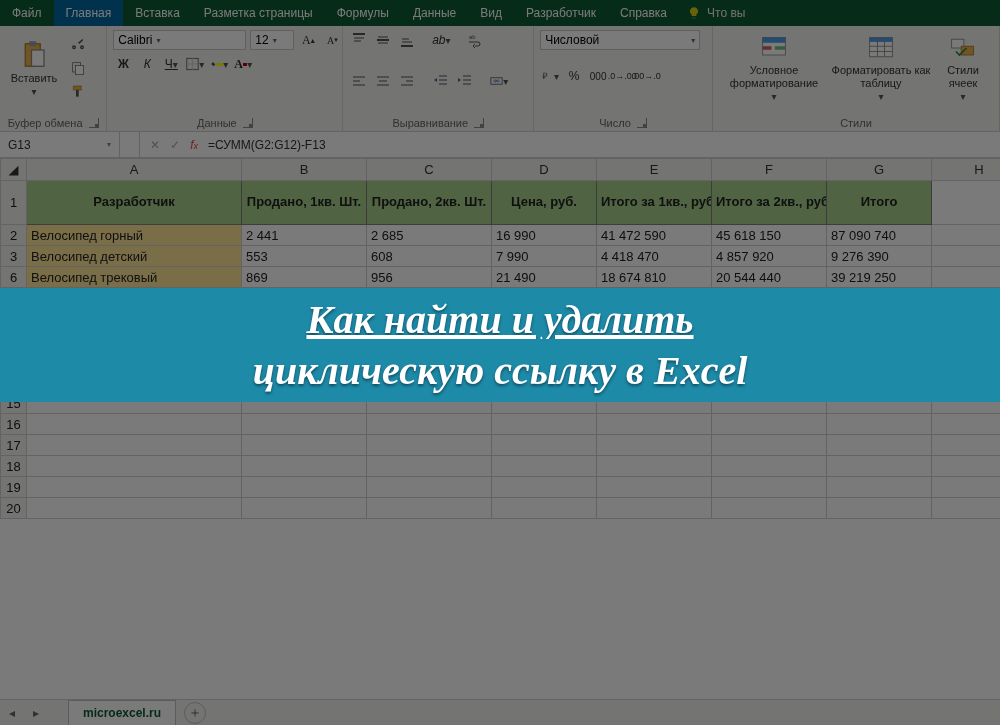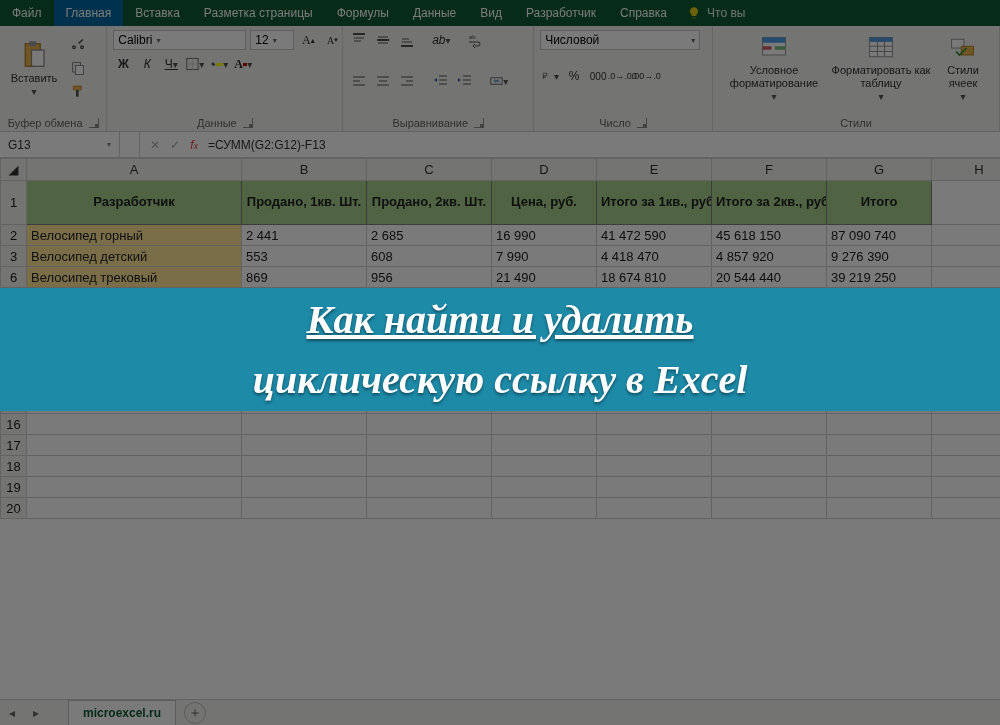--- a/index.html
+++ b/index.html
@@ -44,21 +44,21 @@
 .circ { position:absolute; border:3px solid #d8221f; border-radius:14px; pointer-events:none; }
 .strike { text-decoration: line-through; color:#2a3f8f; }
 
 .tabsbar { position:absolute; bottom:0; left:0; right:0; height:26px; background:#f3f2f1; border-top:1px solid #d0d0d0; display:flex; align-items:center; font-size:12px; }
 .tabsbar .navbtn { width:24px; text-align:center; color:#666; }
 .tabsbar .stab { padding:0 14px; height:25px; display:flex; align-items:center; background:#fff; border:1px solid #c0c0c0; border-bottom:none; color:#0d5b32; font-weight:600;}
 .tabsbar .addtab { width:22px; height:22px; border:1px solid #c0c0c0; border-radius:50%; margin-left:8px; display:flex; align-items:center; justify-content:center; color:#666; font-size:14px;}
 
 .banner { position:absolute; left:0; right:0; z-index:60; background:#1d8aa8; color:#fff; font-style:italic; font-weight:700; font-size:40px; text-align:center; padding:8px 10px; text-shadow:0 2px 3px rgba(0,0,0,.45); font-family: Georgia, 'Times New Roman', serif; }
 .banner.b1 { top:288px;text-decoration:underline; }
-.banner.b2 { top:348px; }
+.banner.b2 { top:339px; }
 
 svg.icon{width:16px;height:16px;display:block;}
 .colorbar{width:18px;height:3px;display:block;}
 .tiny{font-size:10px;color:#555;}
 </style>
 </head>
 <body>
 
 <div class="menubar">
   <div class="mtab">Файл</div>

